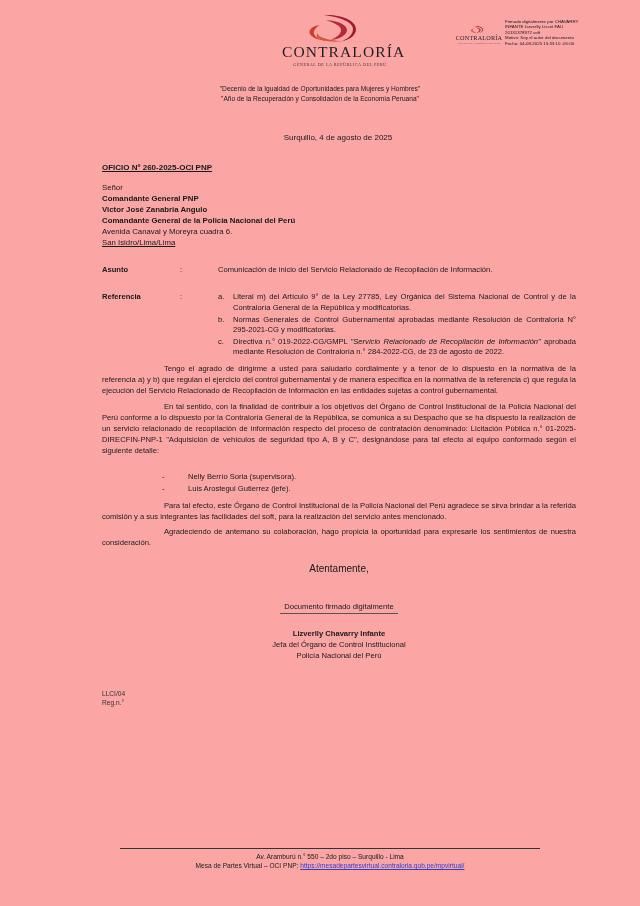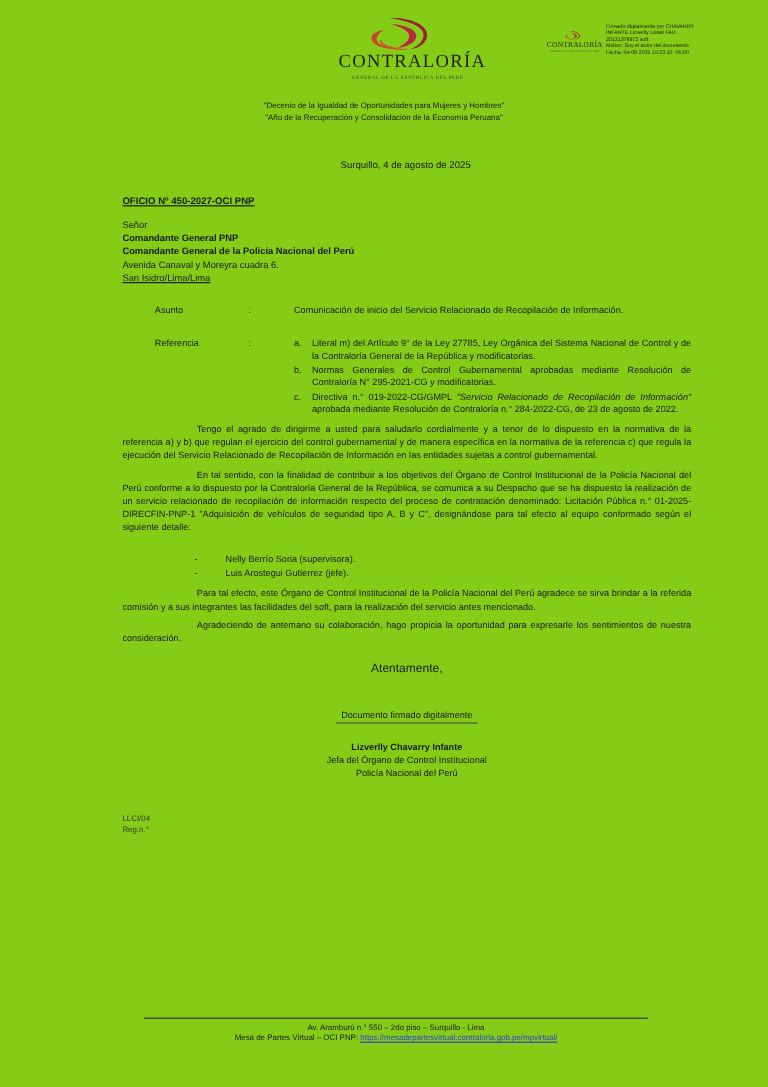--- a/index.html
+++ b/index.html
@@ -8,21 +8,21 @@
     background: #ffffff;
   }
   body {
     font-family: "Liberation Sans", sans-serif;
     color: #1a1a1a;
   }
   .page {
     position: relative;
     width: 640px;
     height: 906px;
-    background: #84cc16;
+    background: #fca5a5;
     overflow: hidden;
   }
 
   
   .header {
     position: relative;
     height: 78px;
   }
   .logo-main {
     position: absolute;
@@ -138,22 +138,21 @@
   
   .field-row {
     display: flex;
     margin-top: 17px;
     font-size: 7.6px;
     line-height: 10.6px;
   }
   .field-label {
     width: 78px;
     flex: 0 0 78px;
-    font-weight: normal;
-    margin-left: 27px;
+    font-weight: bold;
   }
   .field-colon {
     width: 38px;
     flex: 0 0 38px;
   }
   .field-value {
     flex: 1 1 auto;
     text-align: justify;
   }
 
@@ -280,25 +279,26 @@
 
   <div class="motto">
     <div>"Decenio de la Igualdad de Oportunidades para Mujeres y Hombres"</div>
     <div>"Año de la Recuperación y Consolidación de la Economía Peruana"</div>
   </div>
 
   <div class="content">
 
     <div class="date-line">Surquillo, 4 de agosto de 2025</div>
 
-    <div><span class="oficio">OFICIO Nº 450-2027-OCI PNP</span></div>
+    <div><span class="oficio">OFICIO Nº 260-2025-OCI PNP</span></div>
 
     <div class="addressee">
       <div>Señor</div>
       <div class="b">Comandante General PNP</div>
+      <div class="b">Victor José Zanabria Angulo</div>
       <div class="b">Comandante General de la Policía Nacional del Perú</div>
       <div>Avenida Canaval y Moreyra cuadra 6.</div>
       <div class="u" style="display:inline-block">San Isidro/Lima/Lima</div>
     </div>
 
     <div class="field-row">
       <div class="field-label">Asunto</div>
       <div class="field-colon">:</div>
       <div class="field-value">Comunicación de inicio del Servicio Relacionado de Recopilación de Información.</div>
     </div>

